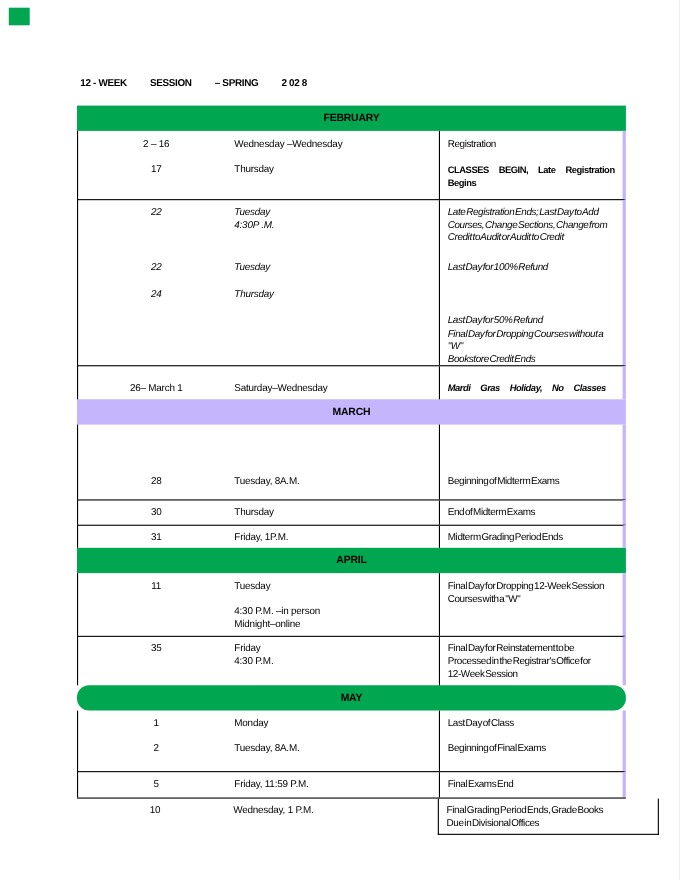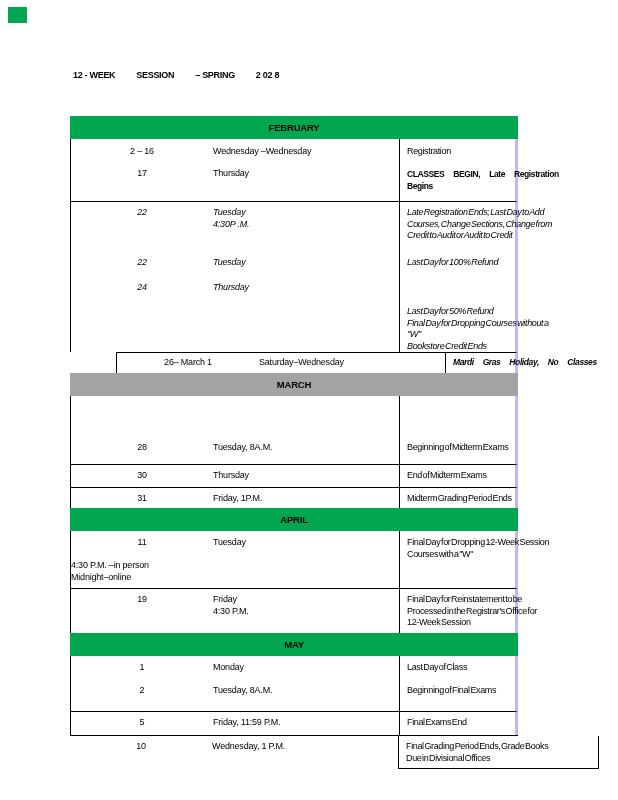--- a/index.html
+++ b/index.html
@@ -5,21 +5,21 @@
   html,body{margin:0;padding:0;}
   body{font-family:"Liberation Sans", sans-serif; color:#000; background:#888;}
   .page{position:relative;width:618px;height:800px;background:#ffffff;overflow:hidden;margin:0 auto;}
 
   .corner-square{position:absolute;left:8px;top:7px;width:19px;height:16px;}
 
   .doc-title{position:absolute;left:73px;top:70px;font-size:9px;font-weight:bold;
              letter-spacing:-0.3px;white-space:nowrap;}
   .doc-title span{display:inline-block;margin-right:21px;}
 
-  .cal{position:absolute;left:70px;top:116px;width:448px;}
+  .cal{position:absolute;left:70px;top:96px;width:499px;}
 
   .month-bar{height:23px;line-height:23px;text-align:center;font-weight:bold;
              font-size:9.5px;letter-spacing:-0.2px;color:#000;}
 
   .group{position:relative;box-sizing:border-box;
          border-left:1px solid #000;border-right:3px solid #c4b5fd;}
   .group.bt{border-top:1px solid #000;}
   .group .divider{position:absolute;top:0;bottom:0;left:328px;width:1px;background:#000;}
 
   .entry{display:flex;align-items:stretch;}
@@ -84,29 +84,29 @@
         </div>
         <div class="entry" style="min-height: 46px;">
           <div class="c-date"></div>
           <div class="c-day"></div>
           <div class="c-desc">Last Day for 50% Refund
 Final Day for Dropping Courses without a
 "W"
 Bookstore Credit Ends</div>
         </div>
       </div>
-      <div class="group bt" style="padding-top: 4px; margin-left: 46px;">
+      <div class="group bt" style="padding-top: 14px;">
         <div class="divider"></div>
         <div class="entry" style="min-height: 16px;">
           <div class="c-date">26– March 1</div>
           <div class="c-day">Saturday–Wednesday</div>
           <div class="c-desc s-holiday">Mardi Gras Holiday, No Classes</div>
         </div>
       </div>
-      <div class="month-bar" style="background: #a3a3a3;">MARCH</div>
+      <div class="month-bar" style="background: #c4b5fd;">MARCH</div>
       <div class="group" style="padding-top: 6px;">
         <div class="divider"></div>
         <div class="entry" style="min-height: 22px; margin-top: 40px;">
           <div class="c-date">28</div>
           <div class="c-day">Tuesday, 8A.M.</div>
           <div class="c-desc">Beginning of Midterm Exams</div>
         </div>
       </div>
       <div class="group bt" style="padding-top: 5px;">
         <div class="divider"></div>
@@ -126,39 +126,39 @@
       </div>
       <div class="month-bar" style="background: rgb(0, 166, 80);">APRIL</div>
       <div class="group" style="padding-top: 6px;">
         <div class="divider"></div>
         <div class="entry" style="min-height: 23px;">
           <div class="c-date">11</div>
           <div class="c-day">Tuesday</div>
           <div class="c-desc">Final Day for Dropping 12-Week Session
 Courses with a "W"</div>
         </div>
-        <div class="entry" style="min-height: 28px; flex-direction: column;">
+        <div class="entry" style="min-height: 28px;">
           <div class="c-date"></div>
           <div class="c-day">4:30 P.M. –in person
 Midnight–online</div>
           <div class="c-desc"></div>
         </div>
       </div>
       <div class="group bt" style="padding-top: 5px;">
         <div class="divider"></div>
         <div class="entry" style="min-height: 39px;">
-          <div class="c-date">19</div>
+          <div class="c-date">35</div>
           <div class="c-day">Friday
 4:30 P.M.</div>
           <div class="c-desc">Final Day for Reinstatement to be
 Processed in the Registrar's Office for
 12-Week Session</div>
         </div>
       </div>
-      <div class="month-bar" style="background: rgb(0, 166, 80);">MAY</div>
+      <div class="month-bar" style="background: rgb(0, 166, 80); border-radius: 11px;">MAY</div>
       <div class="group" style="padding-top: 6px;">
         <div class="divider"></div>
         <div class="entry" style="min-height: 23px;">
           <div class="c-date">1</div>
           <div class="c-day">Monday</div>
           <div class="c-desc">Last Day of Class</div>
         </div>
         <div class="entry" style="min-height: 26px;">
           <div class="c-date">2</div>
           <div class="c-day">Tuesday, 8A.M.</div>

